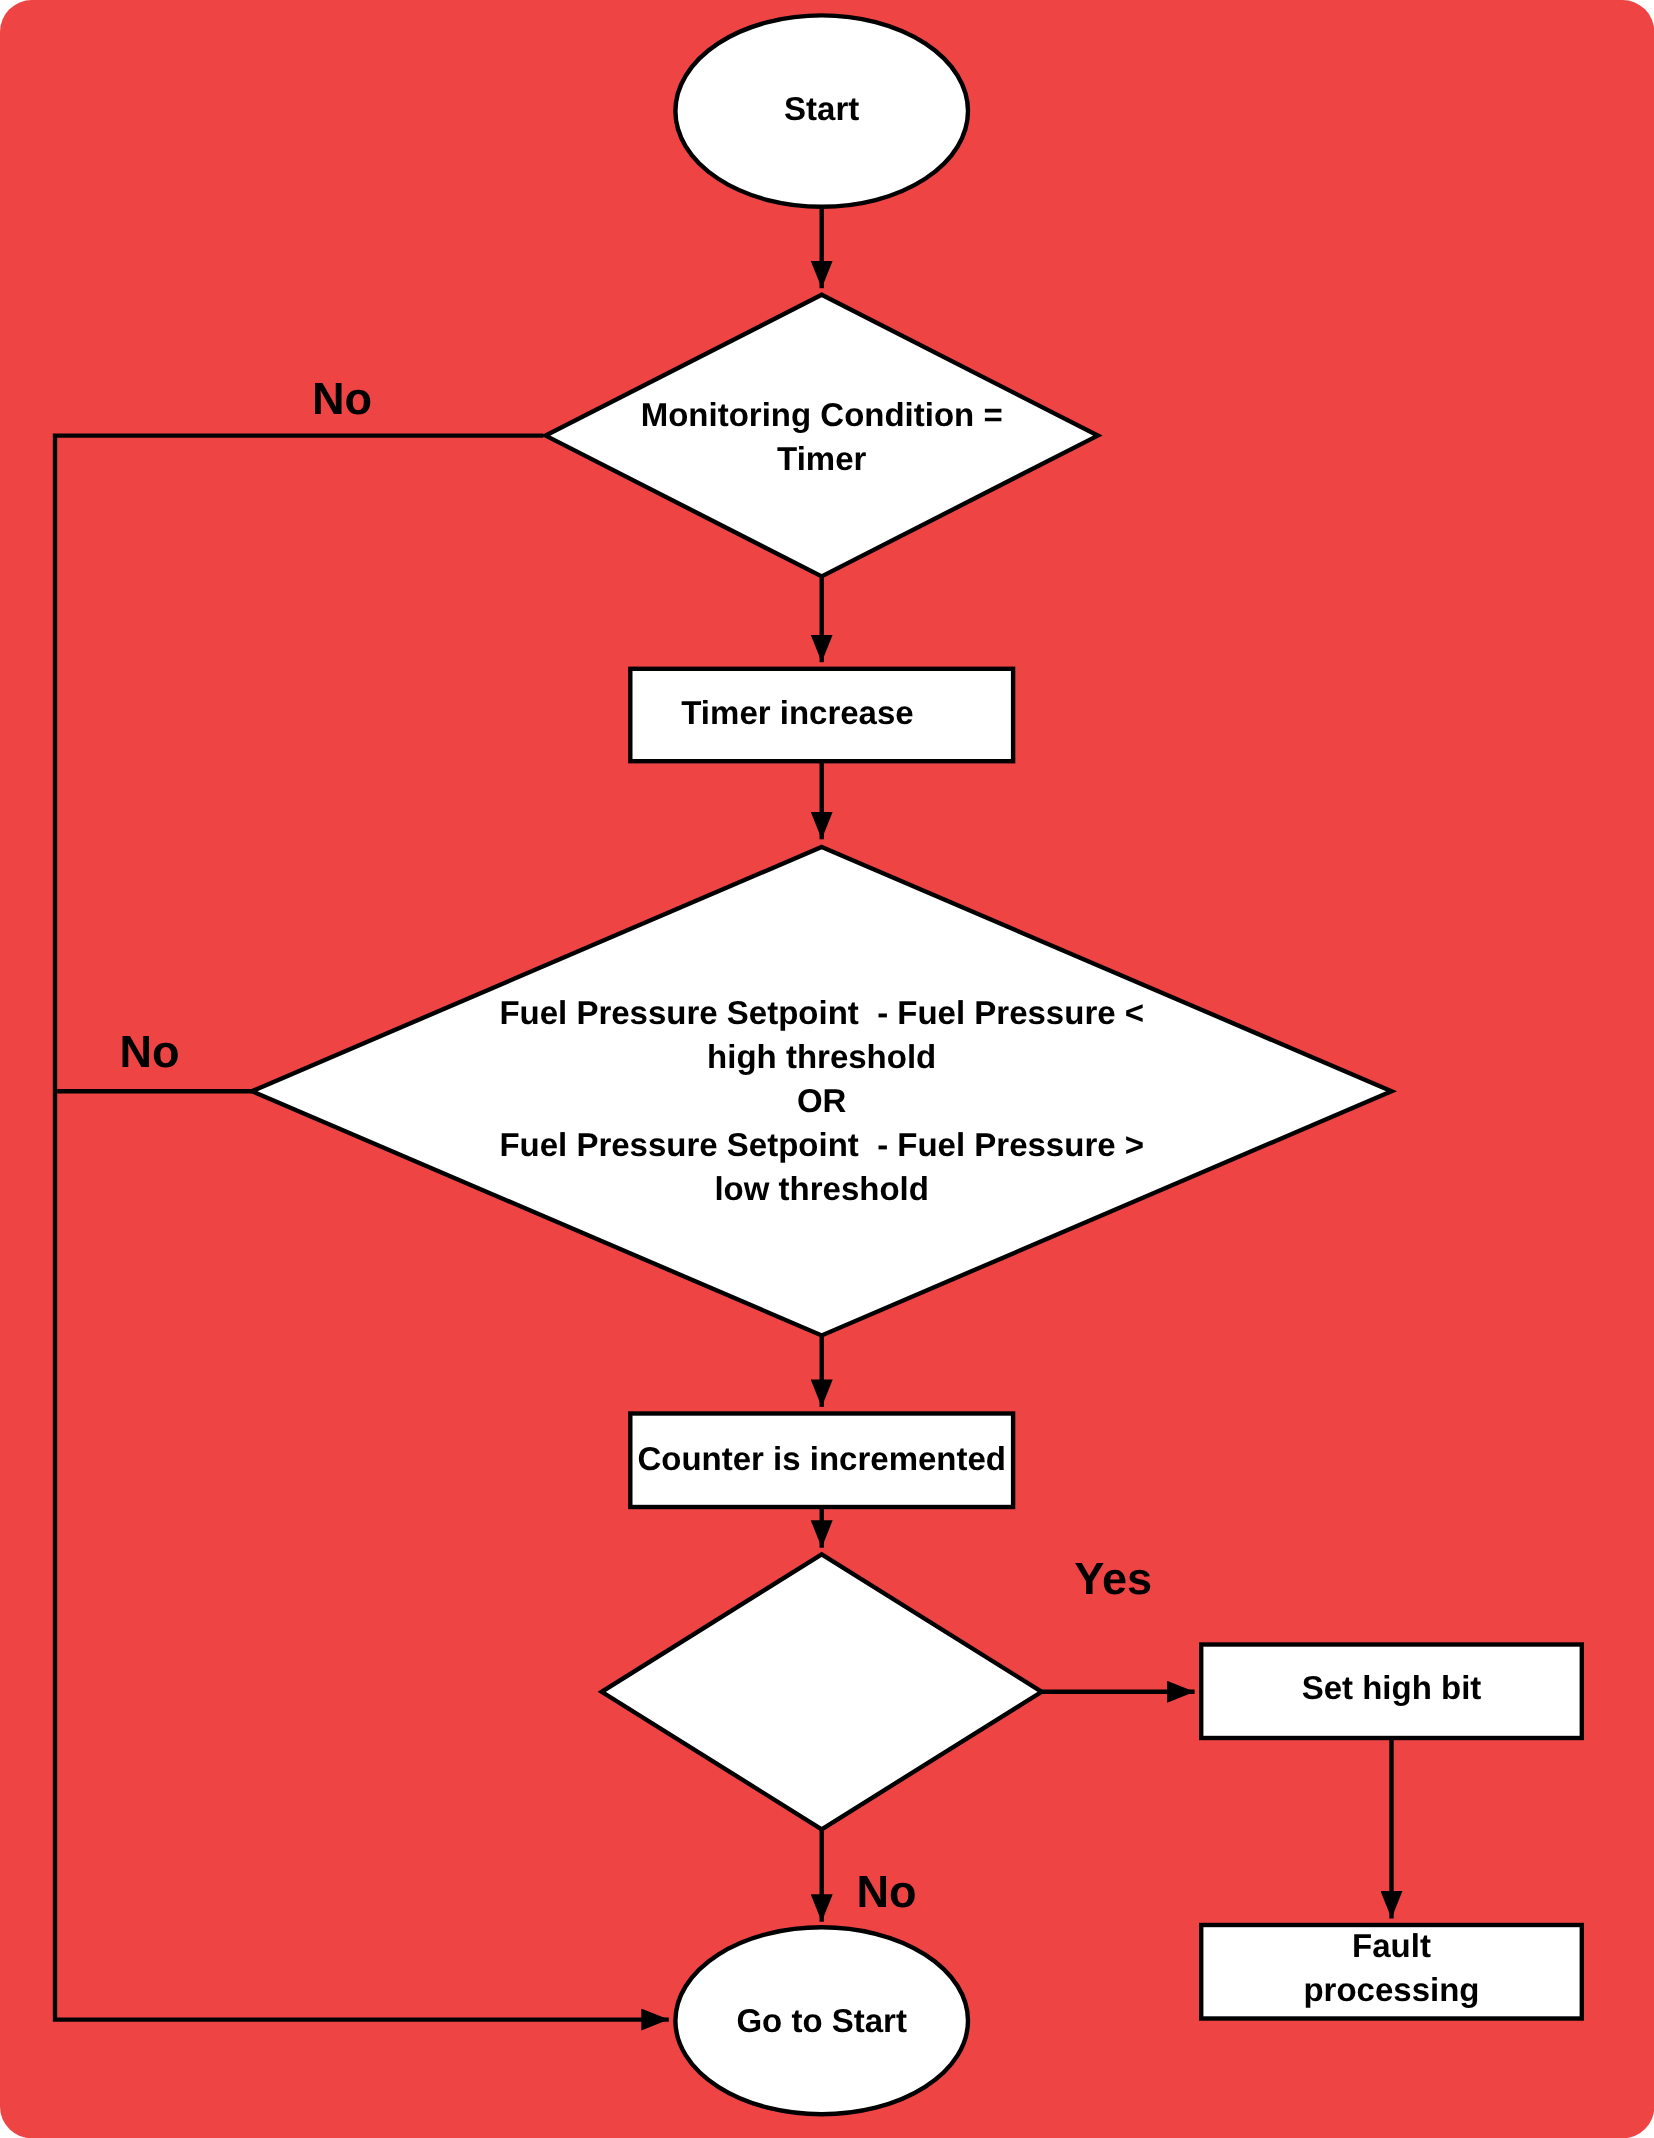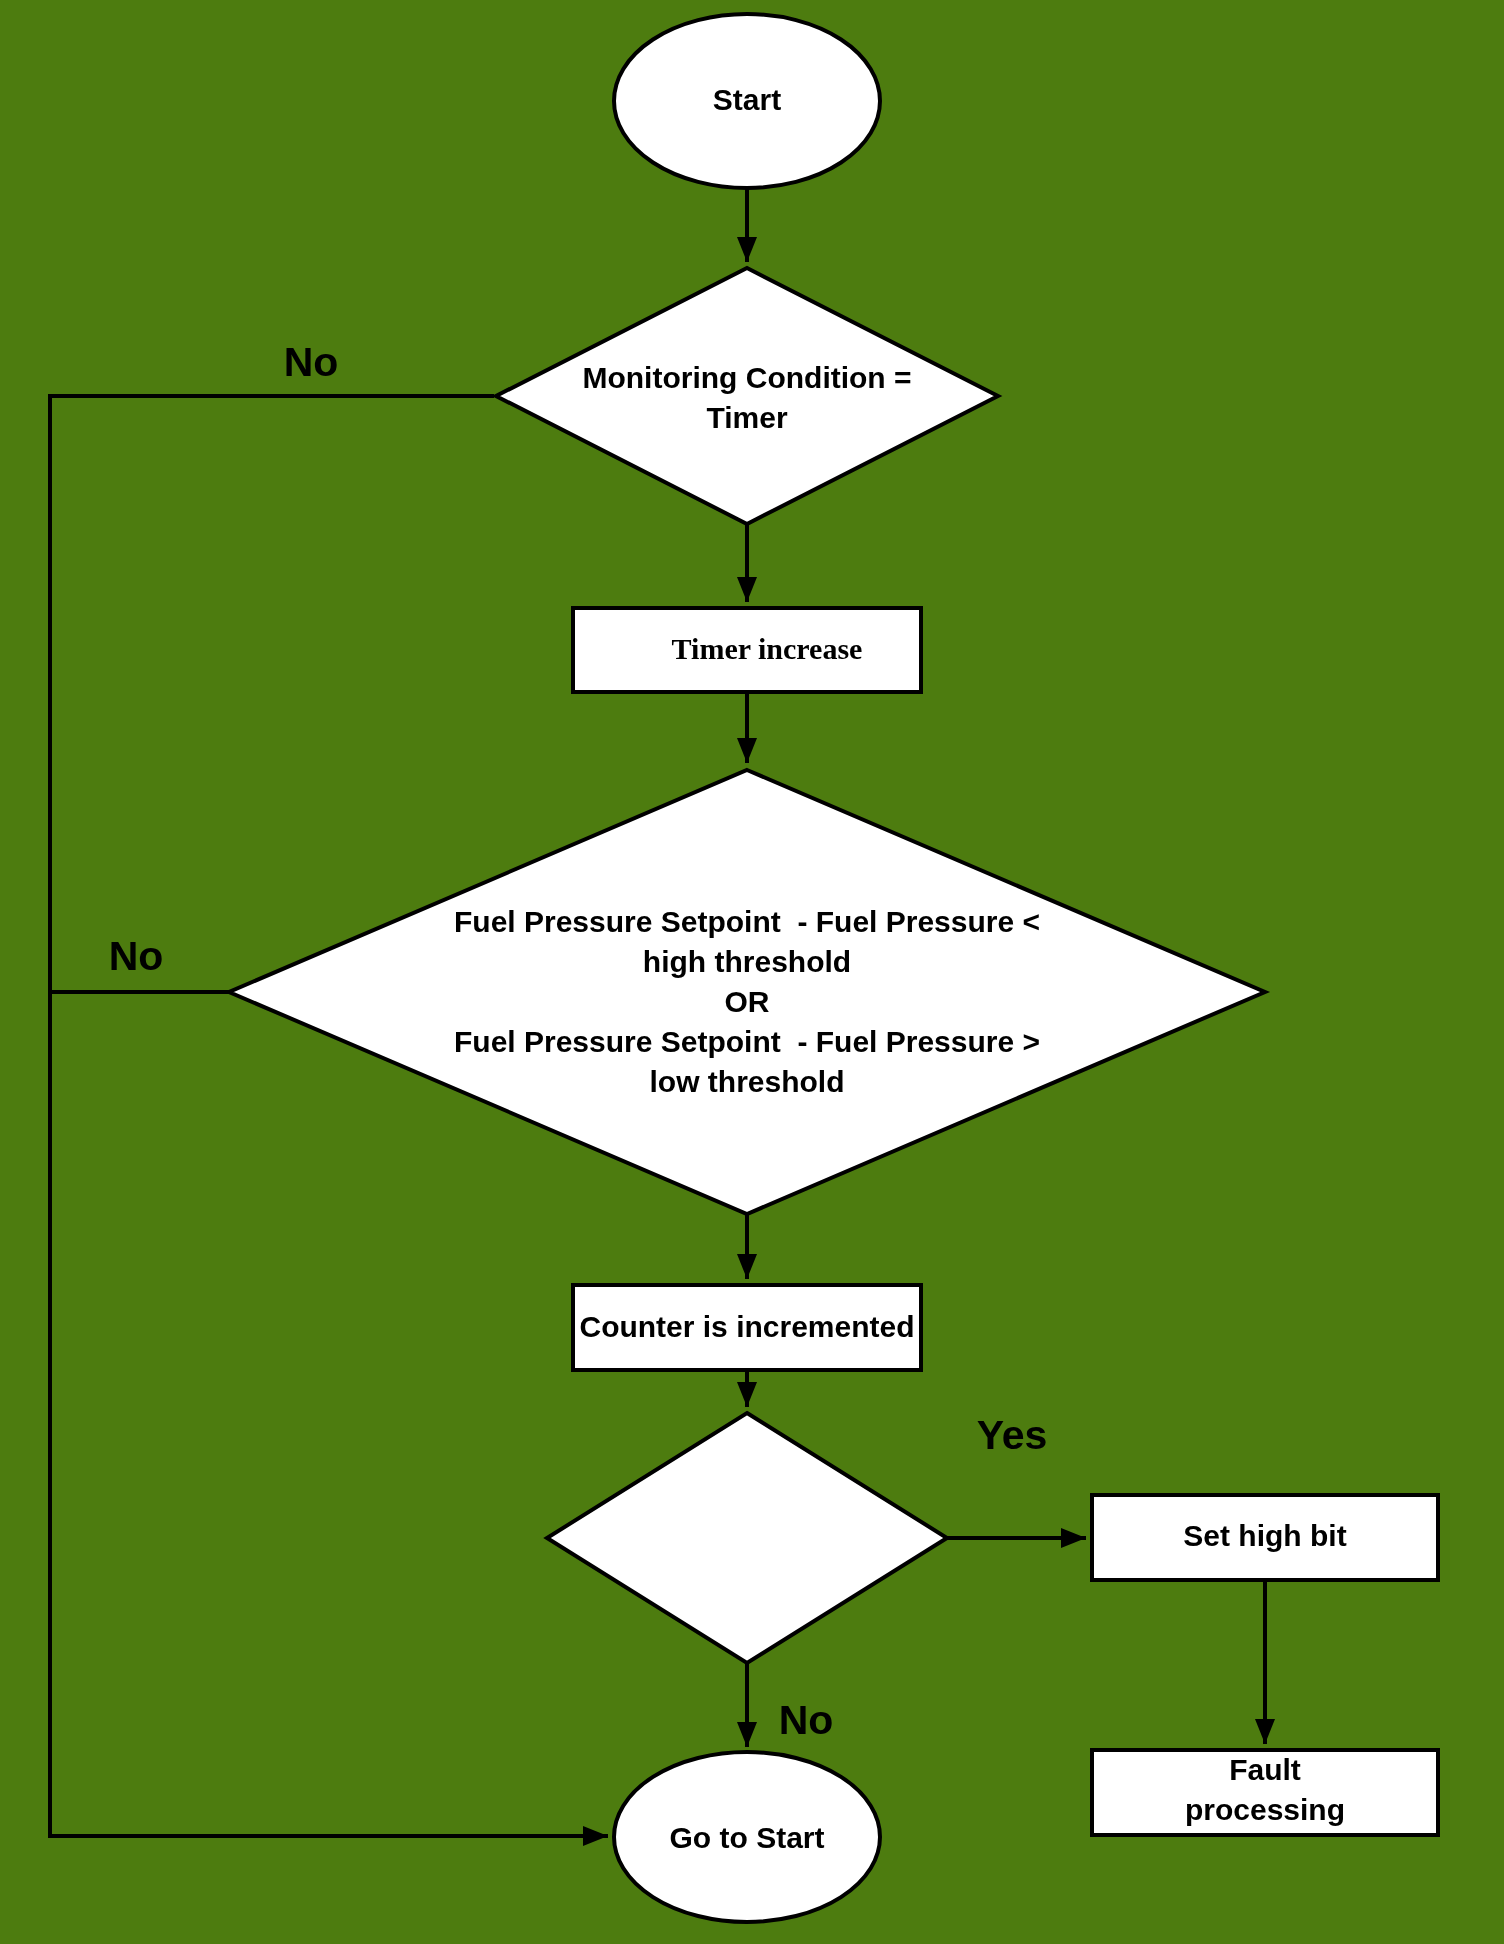--- a/index.html
+++ b/index.html
@@ -4,24 +4,25 @@
 <style>
   html, body {
     margin: 0;
     padding: 0;
     background: #ffffff;
   }
   .canvas {
     position: relative;
     width: 1504px;
     height: 1944px;
-    background: #4d7c0f;
+    background: #ef4444;
     font-family: "Liberation Sans", sans-serif;
     color: #000000;
     overflow: hidden;
+    border-radius: 29px;
   }
   .canvas svg {
     position: absolute;
     left: 0;
     top: 0;
   }
   .ln {
     stroke: #000000;
     stroke-width: 4;
     fill: none;
@@ -75,21 +76,21 @@
     <rect class="shape" x="573" y="1285" width="348" height="85"></rect>
     <polygon class="shape" points="747,1413 947,1538 747,1663 547,1538"></polygon>
     <rect class="shape" x="1092" y="1495" width="346" height="85"></rect>
     <rect class="shape" x="1092" y="1750" width="346" height="85"></rect>
     <ellipse class="shape" cx="747" cy="1837" rx="133" ry="85"></ellipse>
   </svg>
 
   <div class="lbl" style="left:747px; top:100px;">Start</div>
   <div class="lbl" style="left:747px; top:398px;">Monitoring Condition =
 Timer</div>
-  <div class="lbl" style="left:767px; top:649px;font-family:Liberation Serif, serif;">Timer increase</div>
+  <div class="lbl" style="left:725px; top:649px;">Timer increase</div>
   <div class="lbl" style="left:747px; top:1327px;">Counter is incremented</div>
   <div class="lbl" style="left:747px; top:1002px;">Fuel Pressure Setpoint  - Fuel Pressure &lt;
 high threshold
 OR
 Fuel Pressure Setpoint  - Fuel Pressure &gt;
 low threshold</div>
   <div class="lbl" style="left:1265px; top:1536px;">Set high bit</div>
   <div class="lbl" style="left:1265px; top:1790px;">Fault processing</div>
   <div class="lbl" style="left:747px; top:1838px;">Go to Start</div>
 

